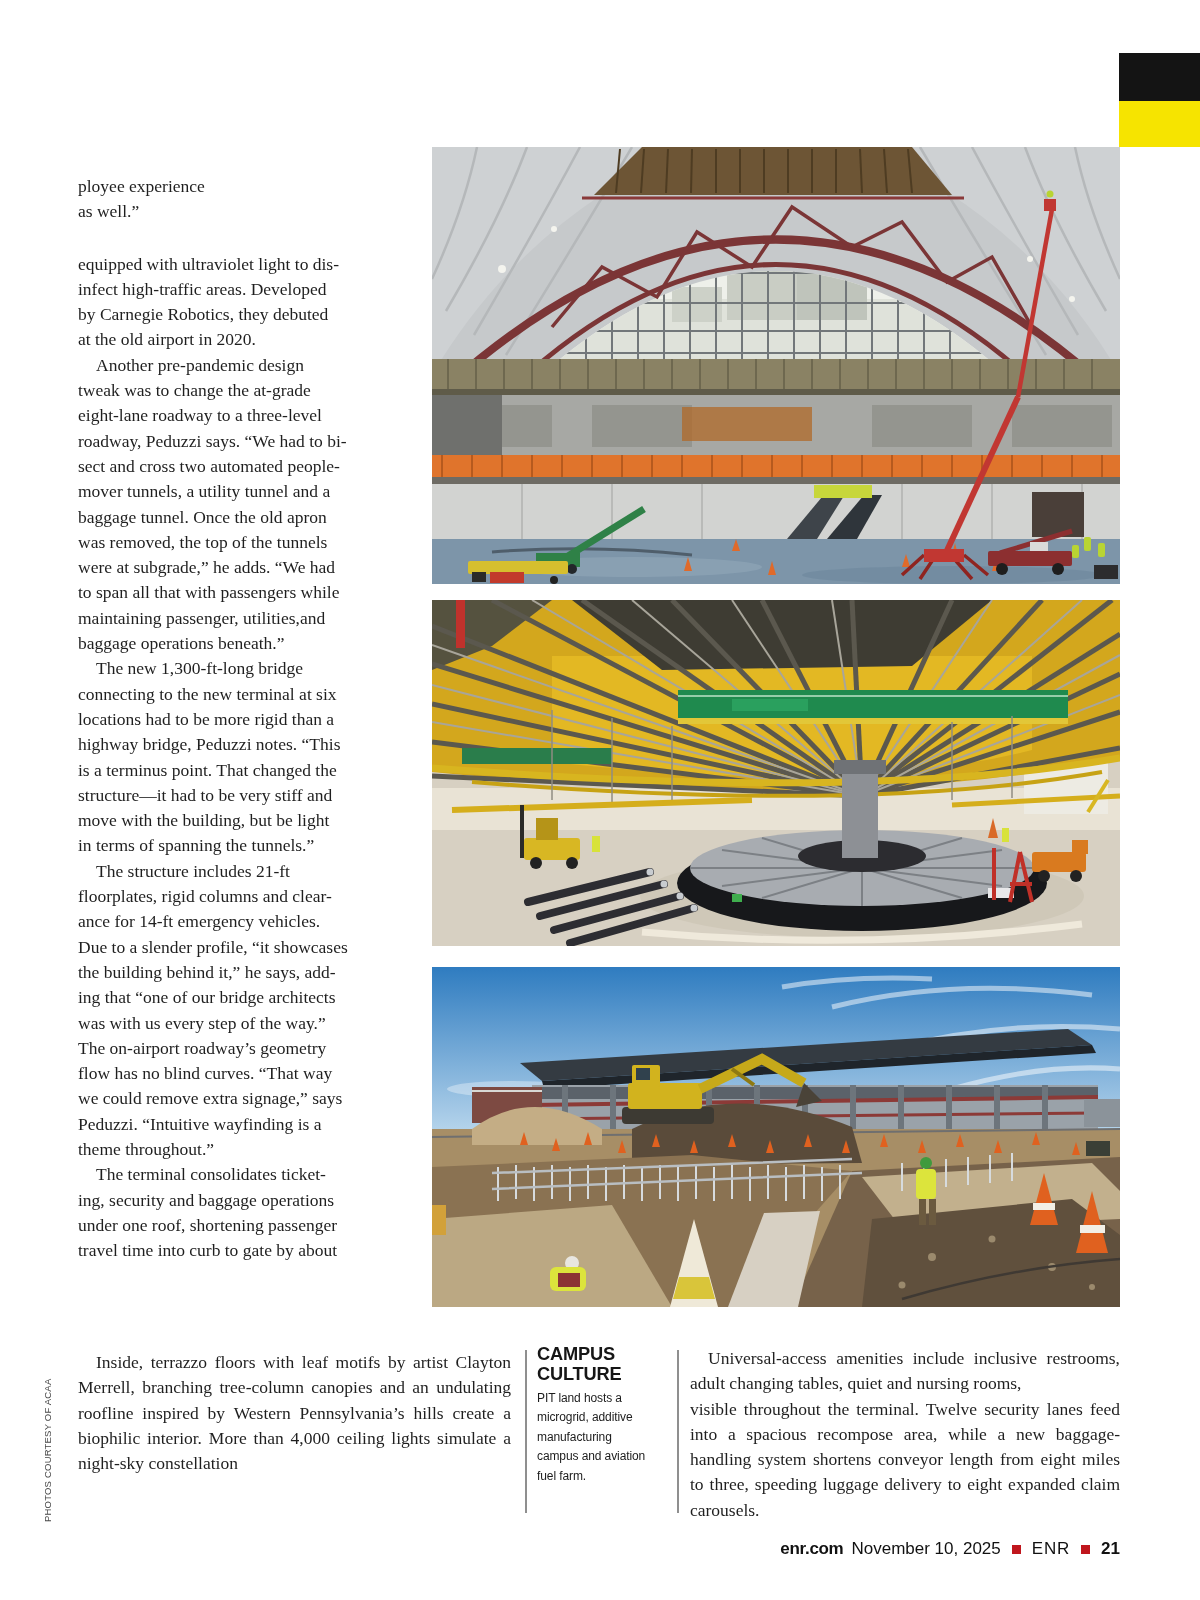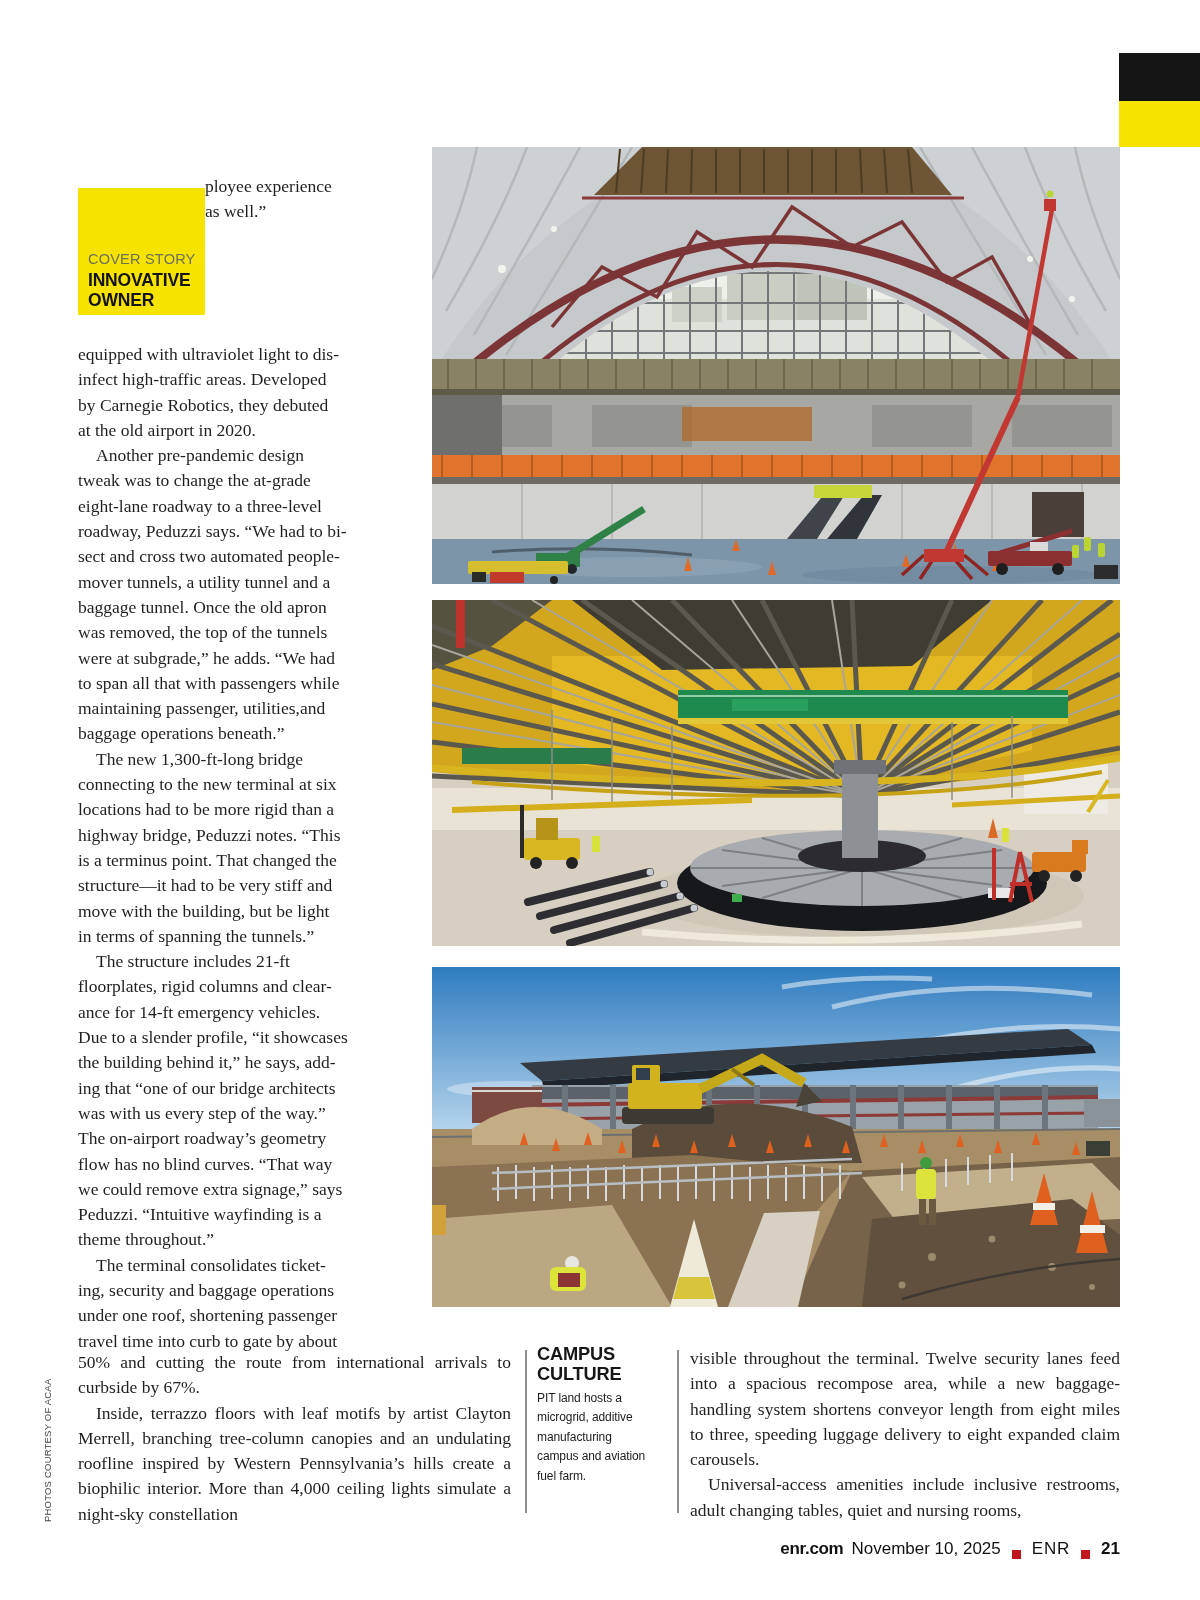--- a/index.html
+++ b/index.html
@@ -36,21 +36,21 @@
   .right-col{position:absolute;left:690px;top:1346px;width:430px}
 
   
   .sidebar{position:absolute;left:537px;top:1344px;width:134px;font-family:Liberation Sans, sans-serif}
   .sidebar .head{font-size:19px;line-height:20px;font-weight:bold;color:#161616;letter-spacing:-.2px;margin:0 0 5px;white-space:pre-line;transform:scaleX(.96);transform-origin:left}
   .sidebar .body{font-size:12px;line-height:19.4px;color:#1c1c1c;letter-spacing:-.1px;white-space:pre-line}
   .rule{position:absolute;top:1350px;height:163px;width:1.5px;background:#8f8f8f}
   .rule.l{left:525px}.rule.r{left:677px}
 
   
-  .footer{position:absolute;top:1539px;right:80px;display:flex;align-items:flex-end;font-family:"Liberation Sans",sans-serif;font-size:17px;color:#111}
+  .footer{position:absolute;top:1539px;right:80px;display:flex;align-items:center;font-family:"Liberation Sans",sans-serif;font-size:17px;color:#111}
   .footer .site{font-weight:bold;letter-spacing:-.3px}
   .footer .date{margin-left:8px}
   .footer .sq{width:9px;height:9px;background:#c0161d;margin:0 11px}
   .footer .brand{font-weight:normal;letter-spacing:.8px}
   .footer .page{font-weight:bold}
 
   
   .photo{position:absolute;left:432px;width:688px}
   .photo svg{display:block;width:100%;height:100%}
   #photo1{top:147px;height:437px}
@@ -62,27 +62,20 @@
 
 <div class="corner">
   <div class="blk"></div>
   <div class="yel"></div>
 </div>
 
 <div class="credit">PHOTOS COURTESY OF ACAA</div>
 
 <div class="col1">
   <div class="badge-row">
-    <div class="badge">
-      <div class="badge-eyebrow">COVER STORY</div>
-      <div class="badge-title">
-        <div>INNOVATIVE</div>
-        <div>OWNER</div>
-      </div>
-    </div>
     <div class="beside">
       <p class="para">ployee experience
 as well.”</p>
     </div>
   </div>
   <p class="para mt">equipped with ultraviolet light to dis-
 infect high-traffic areas. Developed
 by Carnegie Robotics, they debuted
 at the old airport in 2020.</p>
   <p class="para indent">Another pre-pandemic design
@@ -117,39 +110,38 @@
 we could remove extra signage,” says
 Peduzzi. “Intuitive wayfinding is a
 theme throughout.”</p>
   <p class="para indent">The terminal consolidates ticket-
 ing, security and baggage operations
 under one roof, shortening passenger
 travel time into curb to gate by about</p>
 </div>
 
 <div class="wide-left">
-  <p class="para">50% and cutting the route from international arrivals to curbside by 67%.</p>
   <p class="para indent">Inside, terrazzo floors with leaf motifs by artist Clayton Merrell, branching tree-column canopies and an undulating roofline inspired by Western Pennsylvania’s hills create a biophilic interior. More than 4,000 ceiling lights simulate a night-sky constellation</p>
 </div>
 
 <div class="rule l"></div>
 <div class="rule r"></div>
 <div class="sidebar">
   <div class="head">CAMPUS
 CULTURE</div>
   <div class="body">PIT land hosts a
 microgrid, additive
 manufacturing
 campus and aviation
 fuel farm.</div>
 </div>
 
 <div class="right-col">
+  <p class="para indent">Universal-access amenities include inclusive restrooms, adult changing tables, quiet and nursing rooms,</p>
   <p class="para">visible throughout the terminal. Twelve security lanes feed into a spacious recompose area, while a new baggage-handling system shortens conveyor length from eight miles to three, speeding luggage delivery to eight expanded claim carousels.</p>
-  <p class="para indent">Universal-access amenities include inclusive restrooms, adult changing tables, quiet and nursing rooms,</p>
 </div>
 
 <div class="footer">
   <span class="site">enr.com</span>
   <span class="date">November 10, 2025</span>
   <span class="sq"></span>
   <span class="brand">ENR</span>
   <span class="sq"></span>
   <span class="page">21</span>
 </div>

